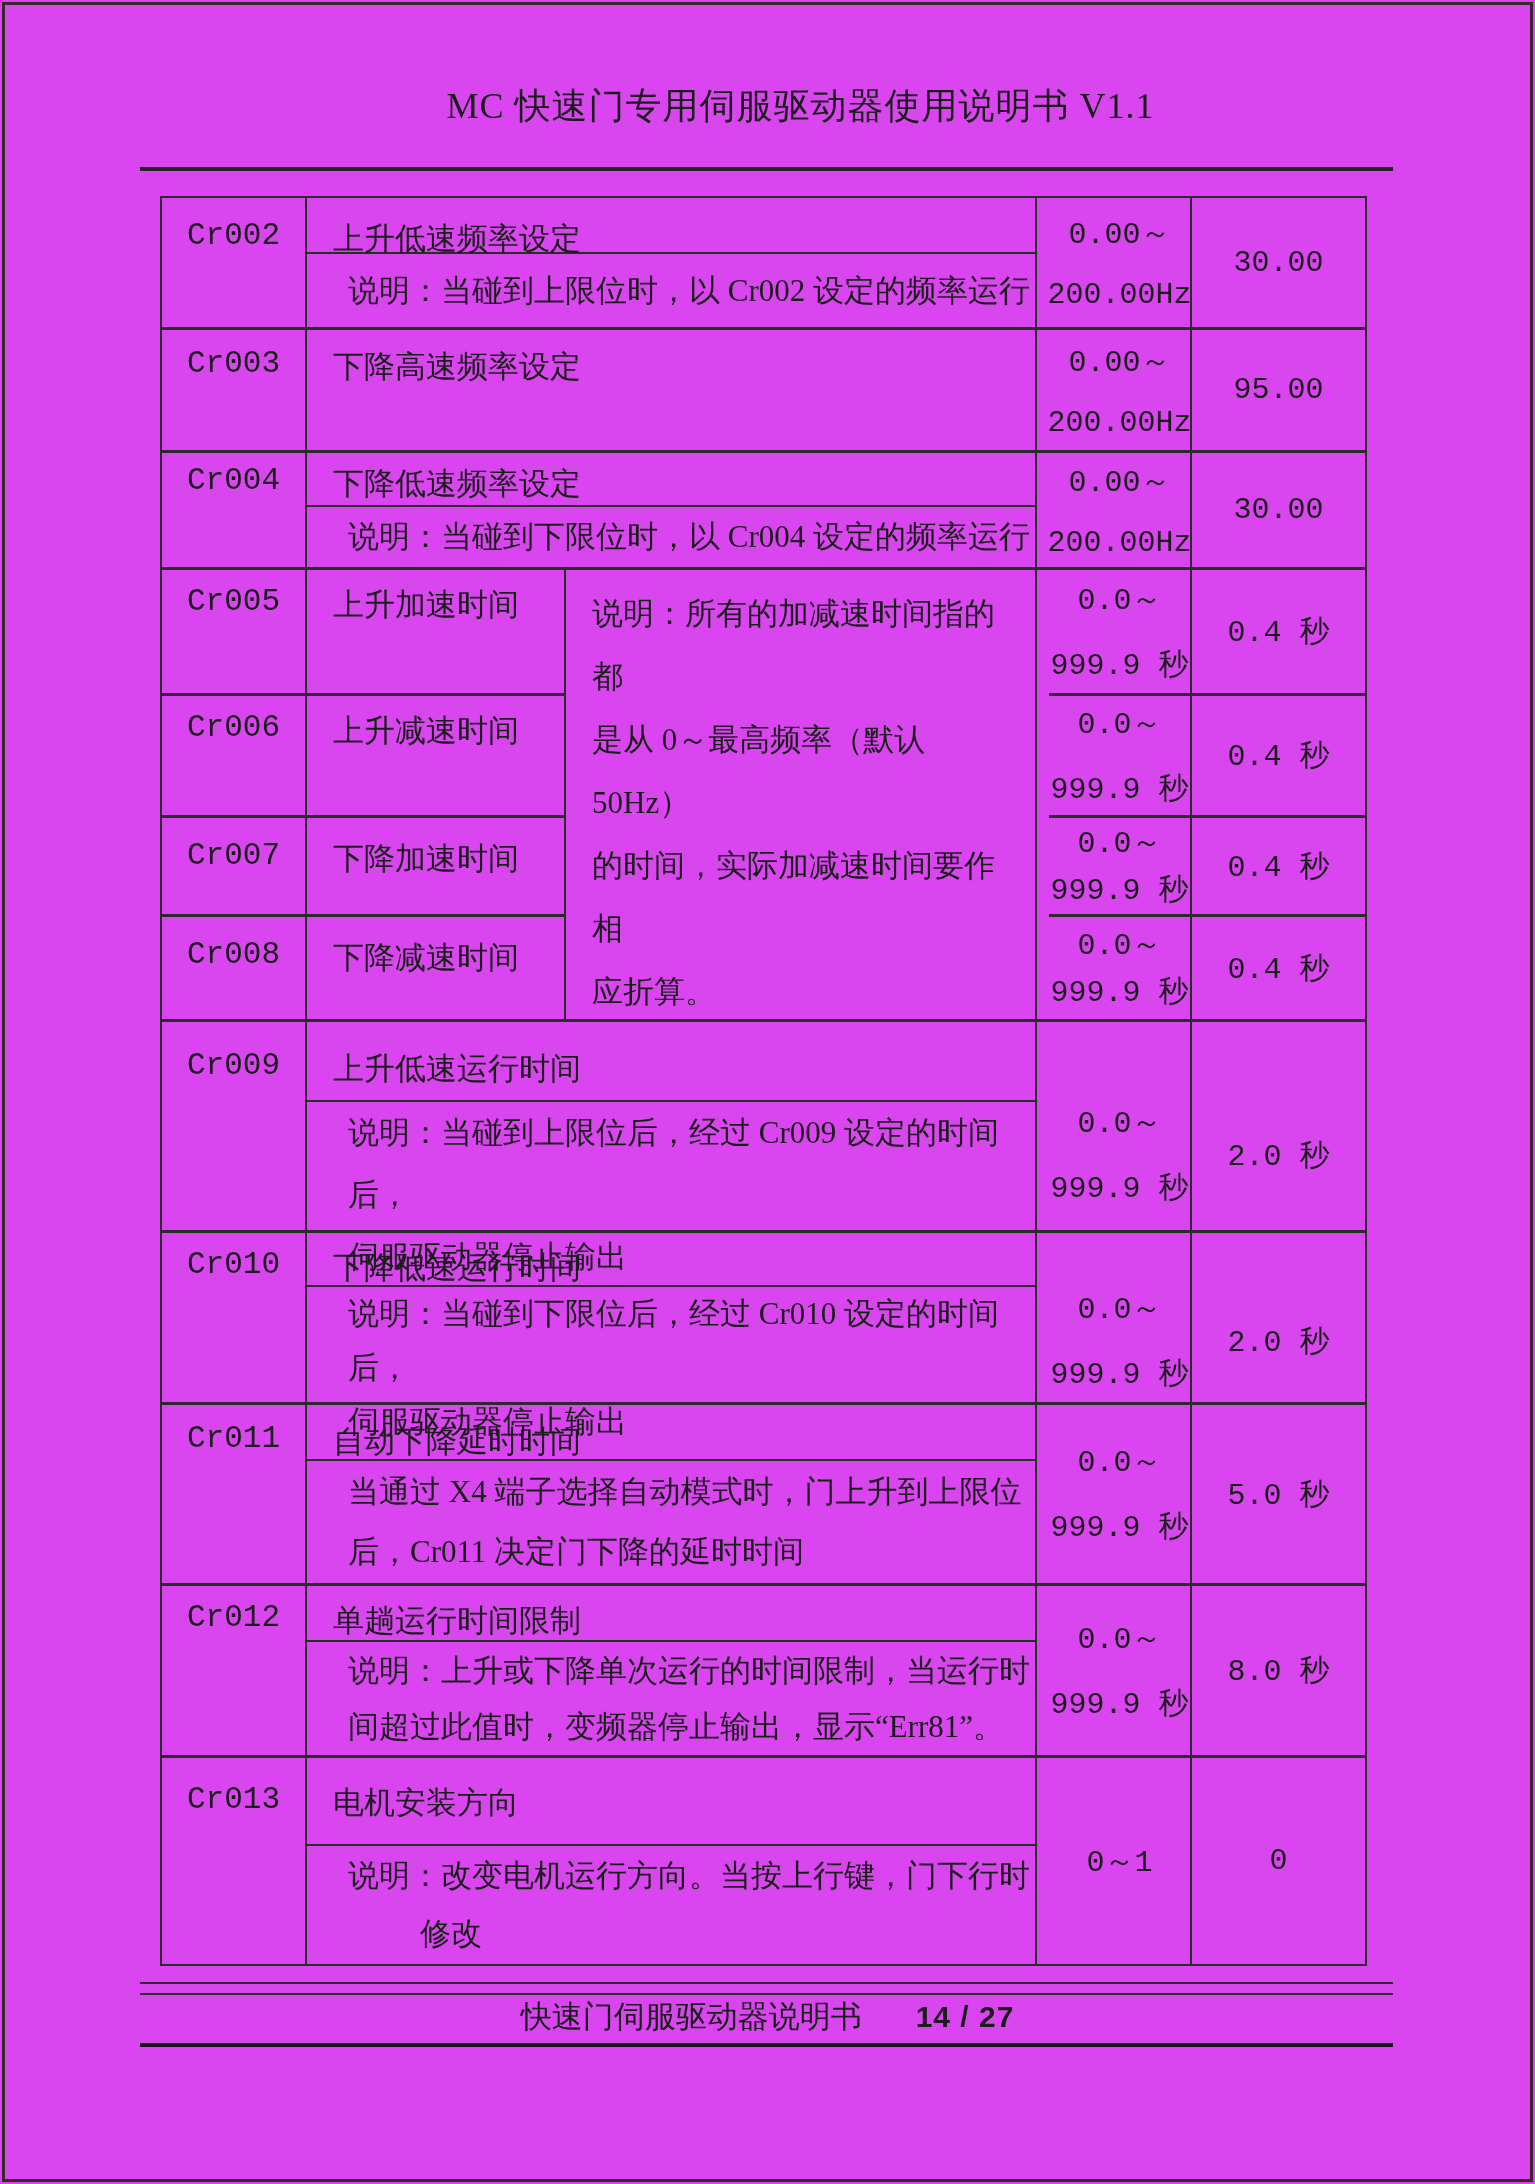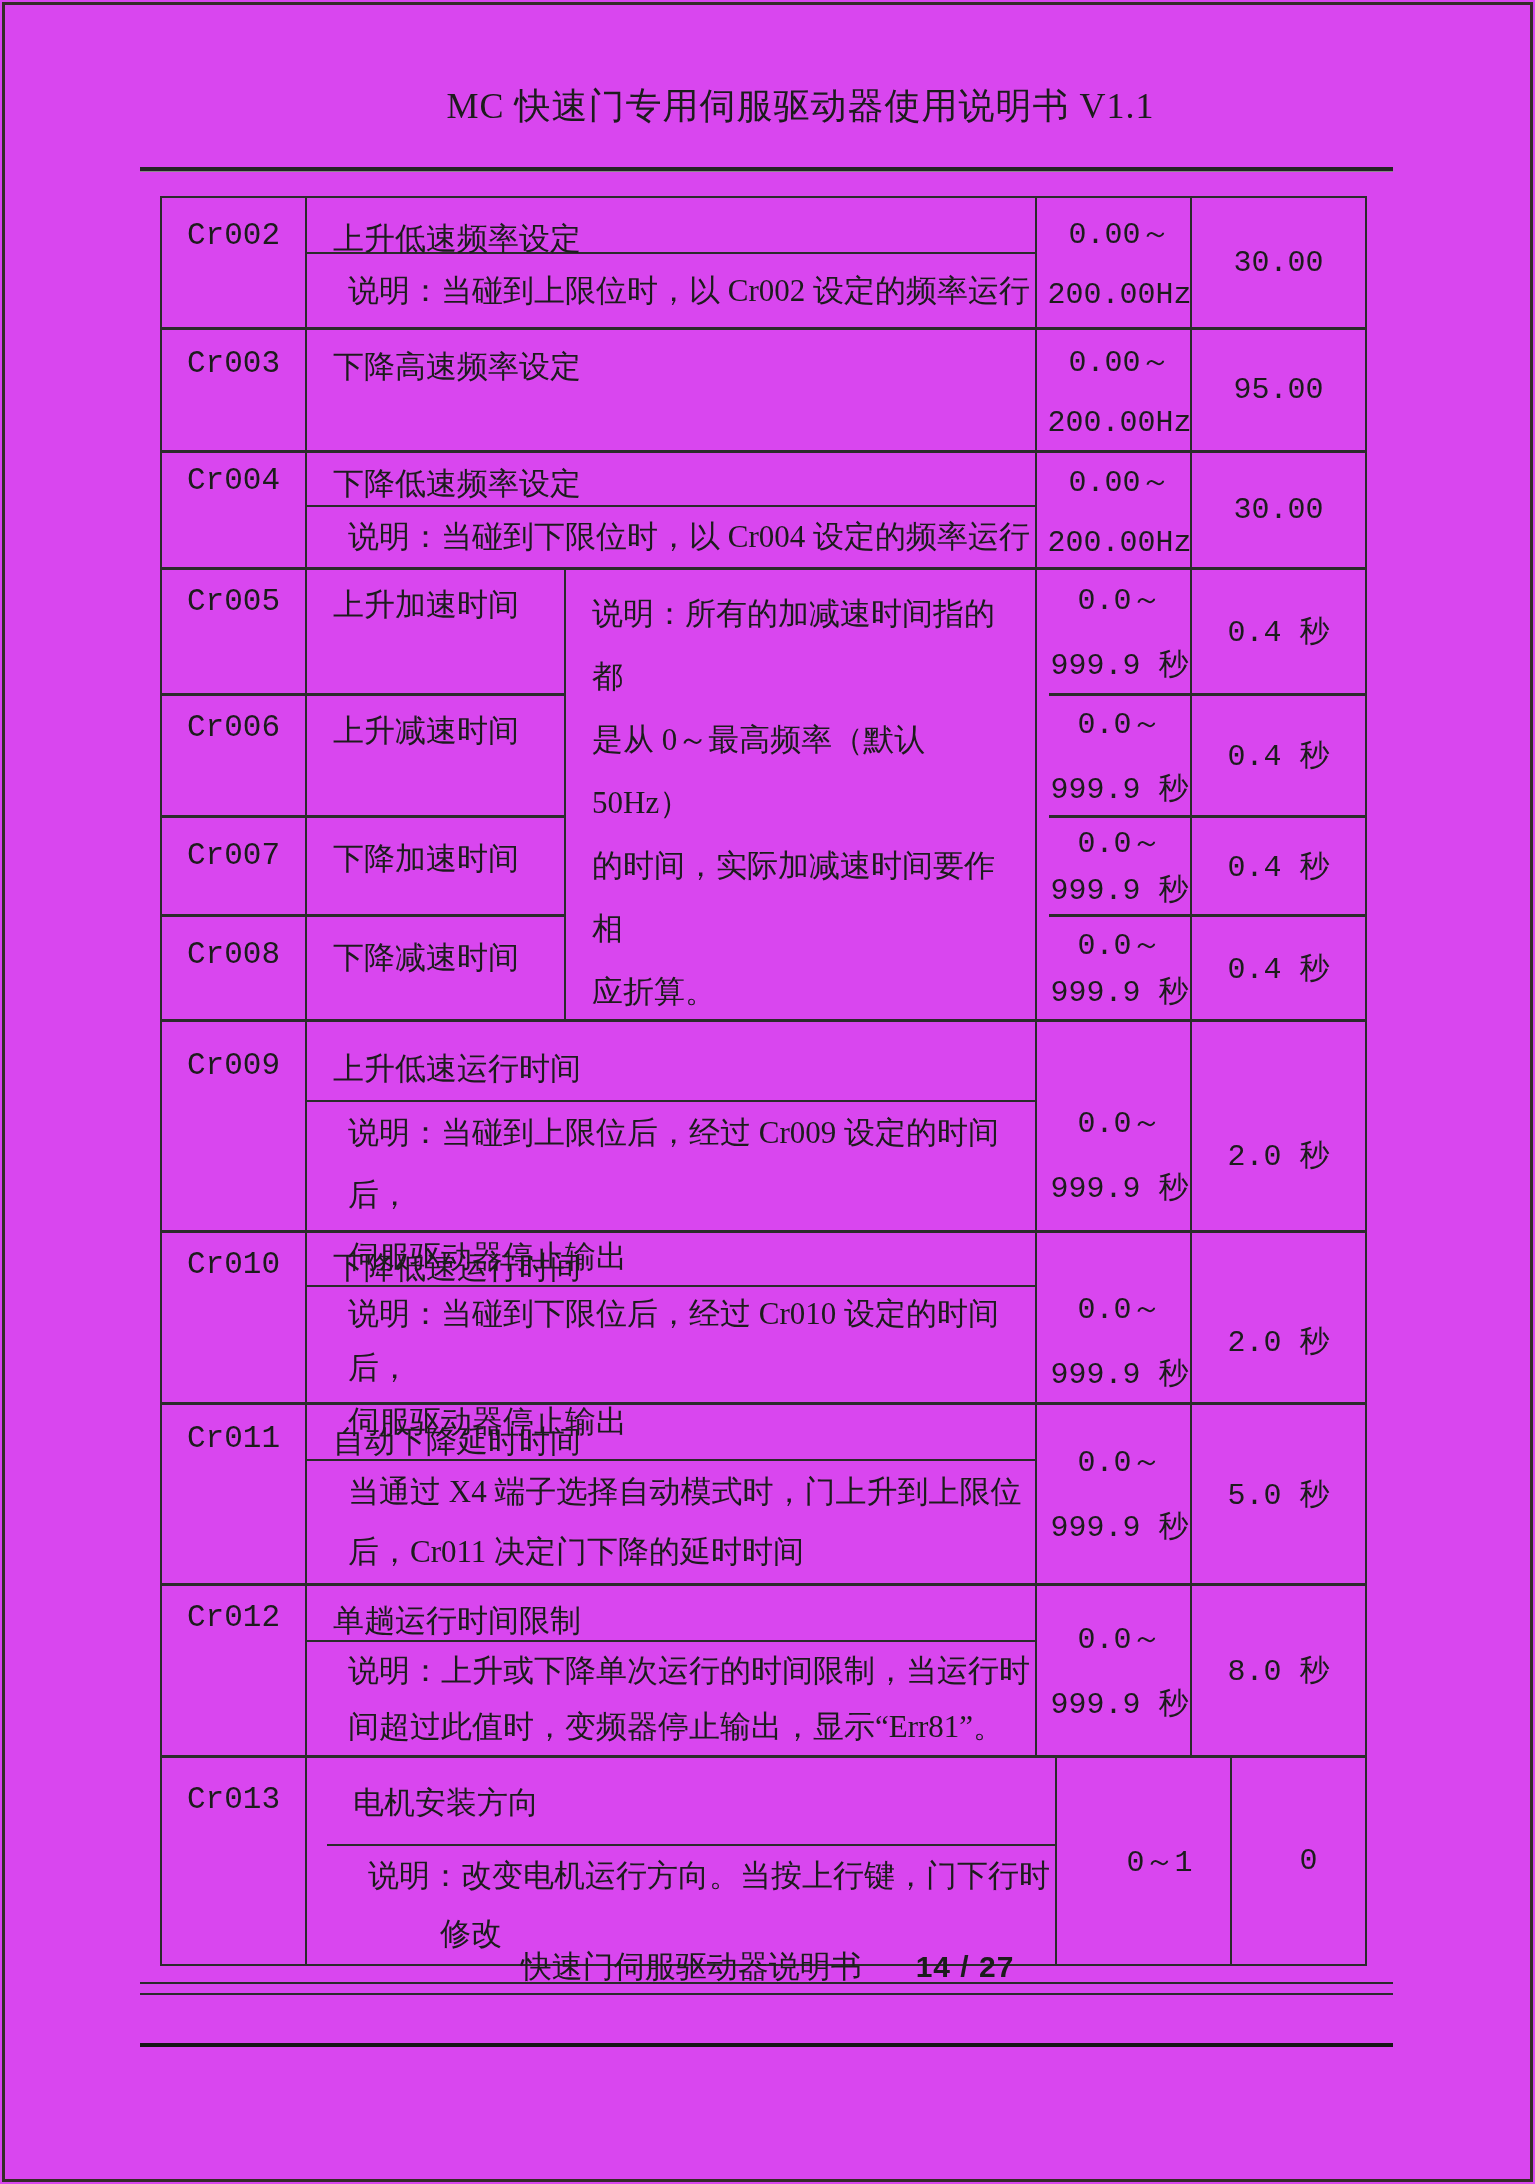--- a/index.html
+++ b/index.html
@@ -40,21 +40,21 @@
     border:2px solid var(--line);
     box-sizing:border-box;
     font-size:31px;
   }
   .block{
     display:grid;
     grid-template-columns:145px 730px 155px 1fr;
     border-bottom:3px solid var(--line);
     box-sizing:content-box;
   }
-  .block.last{border-bottom:none;gap:20px;}
+  .block.last{border-bottom:none;}
   .c-code{
     border-right:2px solid var(--line);
     text-align:center;
     font-family:"Liberation Mono", monospace;
     font-size:31px;
   }
   .c-desc{
     border-right:2px solid var(--line);
     display:flex;flex-direction:column;
   }
@@ -103,21 +103,21 @@
   
   .pt10{padding-top:10px;} .pt12{padding-top:20px;} .pt14{padding-top:14px;}
   .pt16{padding-top:16px;} .pt24{padding-top:24px;} .pt26{padding-top:26px;}
   
   .footer-rule-top{
     position:absolute;left:140px;top:1982px;width:1253px;height:9px;
     border-top:2px solid var(--line);
     border-bottom:2px solid var(--line);
   }
   .footer-line{
-    position:absolute;left:0;right:0;top:1946px;
+    position:absolute;left:0;right:0;top:1996px;
     display:flex;justify-content:center;align-items:baseline;gap:54px;
     font-size:31px;
   }
   .footer-page{
     font-family:"Liberation Sans", sans-serif;
     font-weight:600;font-size:30px;letter-spacing:1px;
   }
   .footer-rule-bottom{
     position:absolute;left:140px;top:2043px;width:1253px;height:4px;
     background:#161616;

